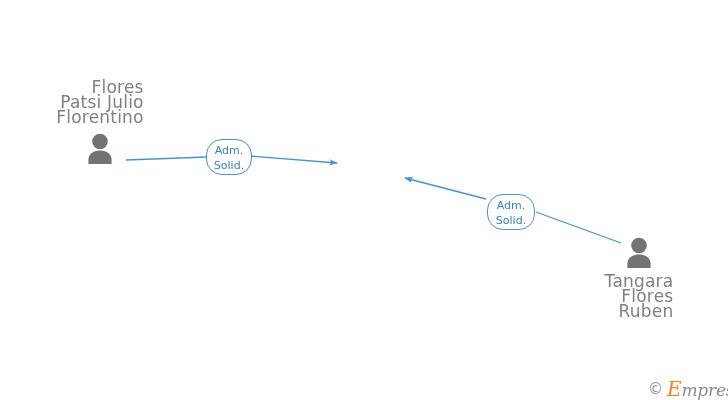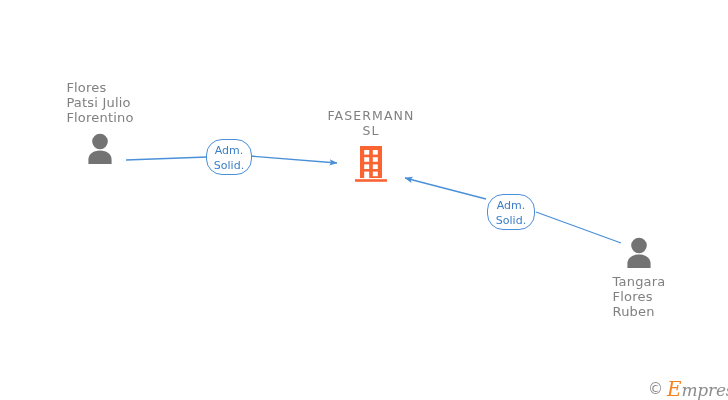--- a/index.html
+++ b/index.html
@@ -29,24 +29,24 @@
 
   
   .person-node {
     position: absolute;
     width: 160px;
     display: flex;
     flex-direction: column;
     align-items: center;
   }
   .person-label {
-    font-size: 13px;
+    font-size: 17px;
     line-height: 15px;
     color: #808080;
-    text-align: left;
+    text-align: right;
     letter-spacing: 0.2px;
     white-space: pre-line;
   }
   .avatar {
     display: block;
   }
   .person-node.label-above .person-label { margin-bottom: 7px; }
   .person-node.label-below .person-label { margin-top: 6px; }
 
   
@@ -135,40 +135,20 @@
   <div class="person-node label-above" style="left:20px; top:80px;">
     <div class="person-label">Flores
 Patsi Julio
 Florentino</div>
     <svg class="avatar" width="36" height="32" viewBox="0 0 36 32" xmlns="http://www.w3.org/2000/svg">
       <circle cx="18" cy="9.5" r="7.8" fill="#737373"></circle>
       <path d="M18 18.6c-7.2 0-11.6 4.0-11.6 9.0v4.4h23.2v-4.4c0-5.0-4.4-9.0-11.6-9.0z" fill="#737373"></path>
     </svg>
   </div>
 
-  <div class="company-node" style="left:281px; top:108px;">
-    <div class="company-title">FASERMANN
-SL</div>
-    <svg width="34" height="38" viewBox="0 0 34 38" xmlns="http://www.w3.org/2000/svg">
-
-      <rect x="6" y="1" width="22" height="32" fill="#fa6432"></rect>
-
-      <rect x="10.2" y="5" width="5" height="4.6" fill="#ffffff"></rect>
-      <rect x="18.8" y="5" width="5" height="4.6" fill="#ffffff"></rect>
-      <rect x="10.2" y="12.2" width="5" height="4.6" fill="#ffffff"></rect>
-      <rect x="18.8" y="12.2" width="5" height="4.6" fill="#ffffff"></rect>
-      <rect x="10.2" y="19.4" width="5" height="4.6" fill="#ffffff"></rect>
-      <rect x="18.8" y="19.4" width="5" height="4.6" fill="#ffffff"></rect>
-
-      <rect x="10.2" y="26.6" width="5" height="6.4" fill="#ffffff"></rect>
-      <rect x="18.8" y="26.6" width="5" height="4.6" fill="#ffffff"></rect>
-
-      <rect x="1" y="34.2" width="32" height="2.6" fill="#fa6432"></rect>
-    </svg>
-  </div>
 
   <div class="person-node label-below" style="left:559px; top:236px;">
     <svg class="avatar" width="36" height="32" viewBox="0 0 36 32" xmlns="http://www.w3.org/2000/svg">
       <circle cx="18" cy="9.5" r="7.8" fill="#737373"></circle>
       <path d="M18 18.6c-7.2 0-11.6 4.0-11.6 9.0v4.4h23.2v-4.4c0-5.0-4.4-9.0-11.6-9.0z" fill="#737373"></path>
     </svg>
     <div class="person-label">Tangara
 Flores
 Ruben</div>
   </div>

